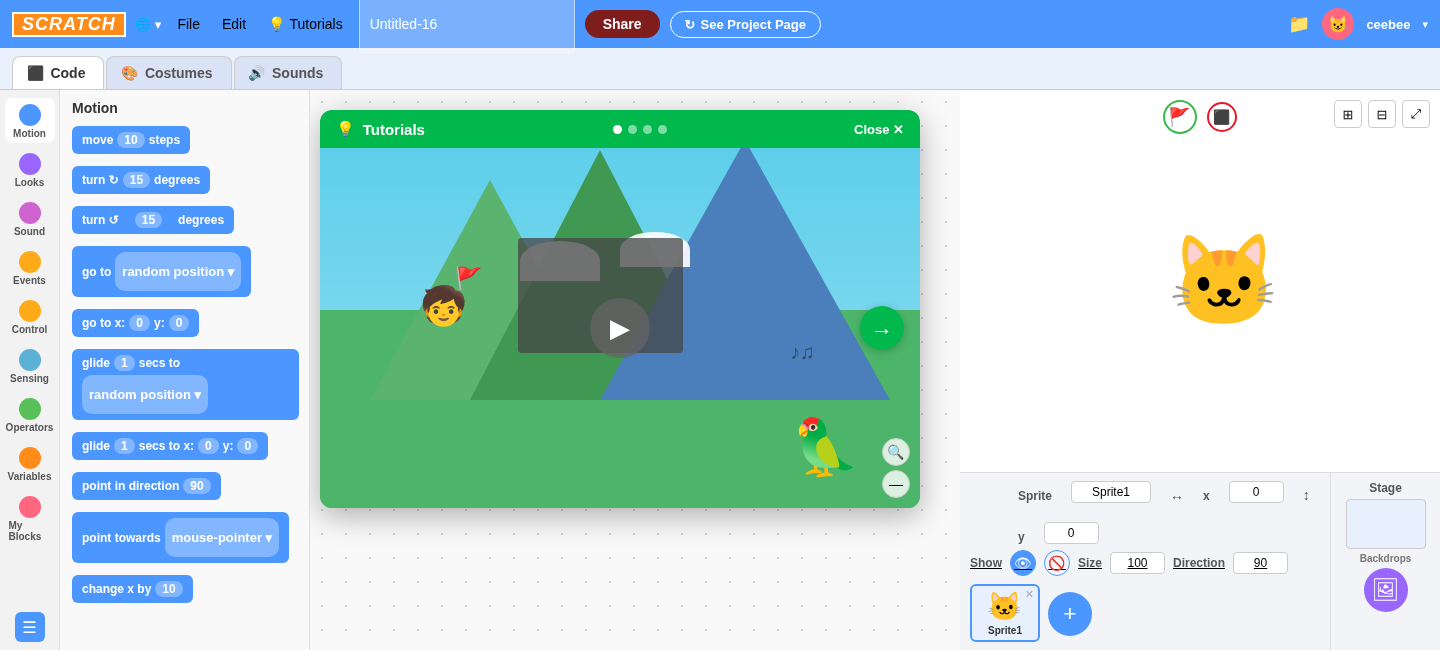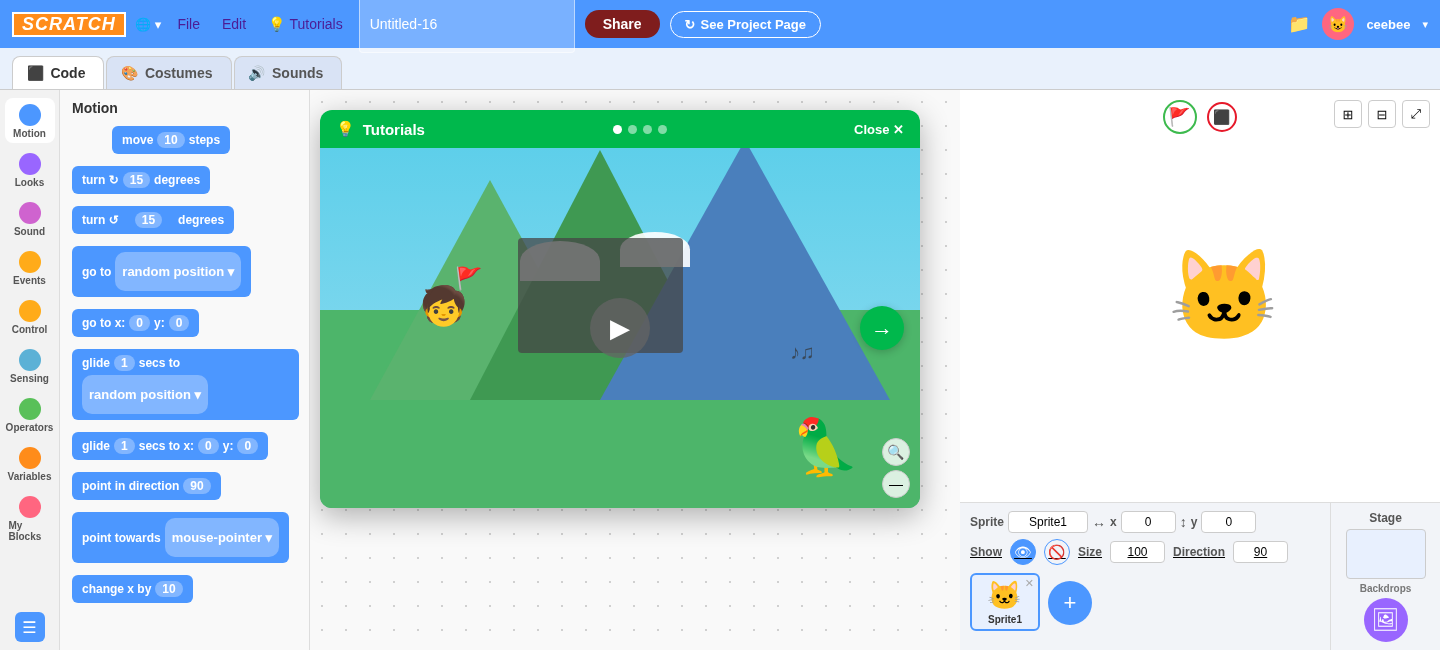--- a/index.html
+++ b/index.html
@@ -25,21 +25,21 @@
       color: white;
       font-style: italic;
       border: 2px solid white;
       letter-spacing: 1px;
     }
     .nav-globe {
       display: flex; align-items: center; gap: 3px;
       color: white; font-size: 13px; cursor: pointer;
     }
     .nav-link {
-      color: #4c1d95; font-size: 14px; font-weight: 500; cursor: pointer; padding: 0 6px;
+      color: #000000; font-size: 14px; font-weight: 500; cursor: pointer; padding: 0 6px;
     }
     .nav-title-input {
       background: rgba(255,255,255,0.25);
       border: 1px solid rgba(255,255,255,0.5);
       border-radius: 4px;
       color: white;
       font-size: 14px;
       padding: 20px 10px;
       width: 216px;
       outline: none;
@@ -343,22 +343,23 @@
       width: 28px; height: 28px;
       background: white;
       border: 1px solid #ccc;
       border-radius: 4px;
       display: flex; align-items: center; justify-content: center;
       font-size: 13px; cursor: pointer;
     }
     .sprite-props {
       display: flex;
       flex-wrap: wrap;
-      gap: 4px;
-      align-items: center;
+      gap: 19px;
+      align-items: flex-end;
+      margin-left: 48px;
     }
     .prop-label {
       font-size: 12px;
       color: #555;
       font-weight: 600;
     }
     .prop-input {
       width: 55px;
       border: 1px solid #ccc;
       border-radius: 4px;
@@ -545,21 +546,21 @@
     </div>
     <div style="margin-top: auto; padding: 8px;">
       <div class="backpack-btn">☰</div>
     </div>
   </div>
 
   <div class="blocks-panel">
     <div class="blocks-panel-title">Motion</div>
 
     <div class="block-row">
-      <div class="block motion" style="display:inline-flex;align-items:center;gap:4px;margin-left:40px;">
+      <div class="block motion" style="display:inline-flex;align-items:center;gap:4px;">
         <span>move</span>
         <span class="block-val">10</span>
         <span>steps</span>
       </div>
     </div>
 
     <div class="block-row">
       <div class="block motion" style="display:inline-flex;align-items:center;gap:4px;">
         <span>turn ↻</span>
         <span class="block-val">15</span>

